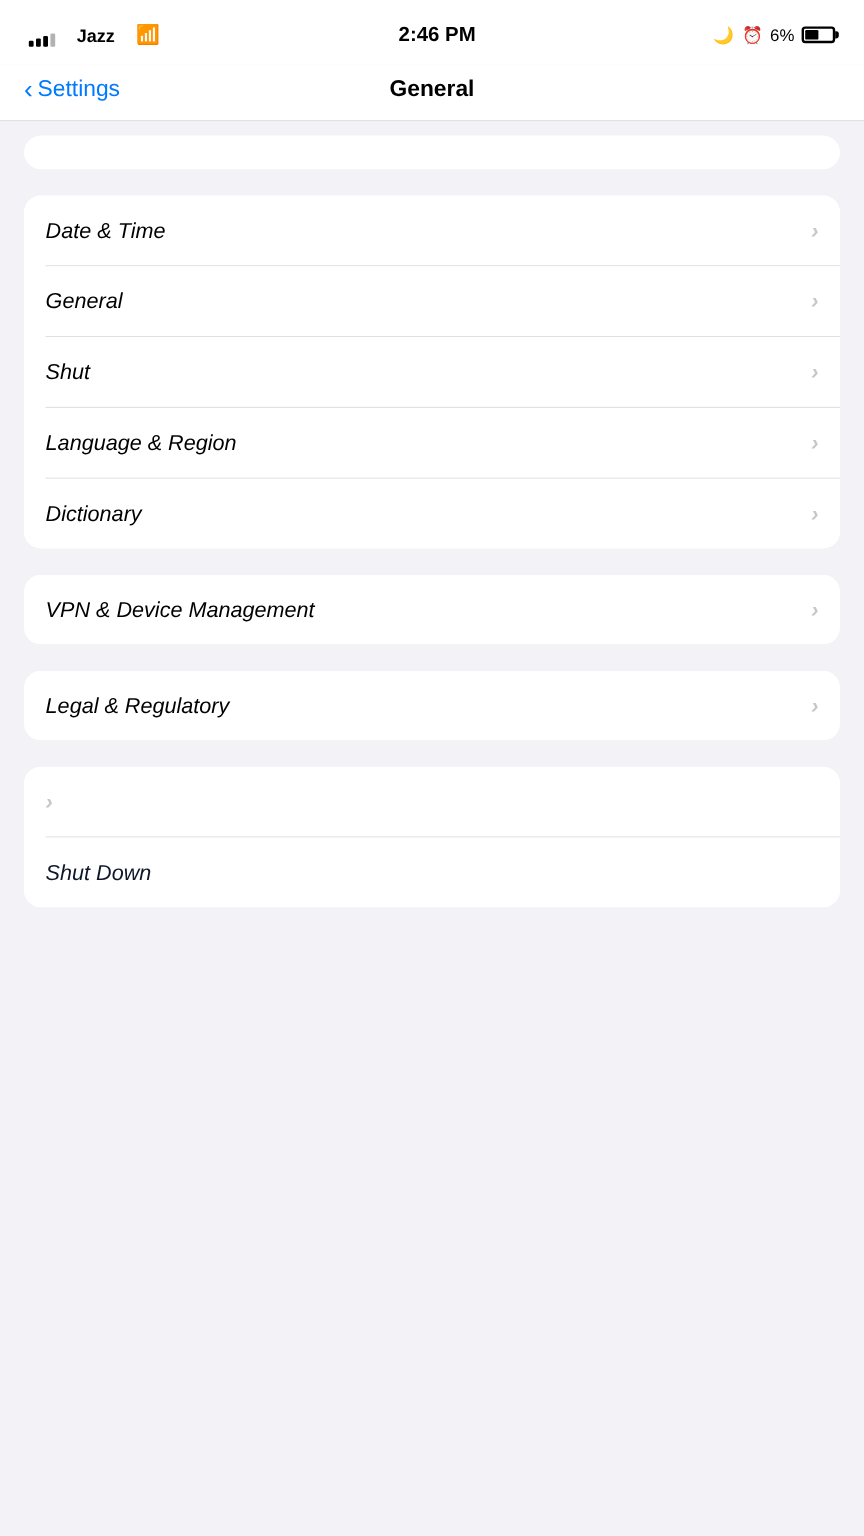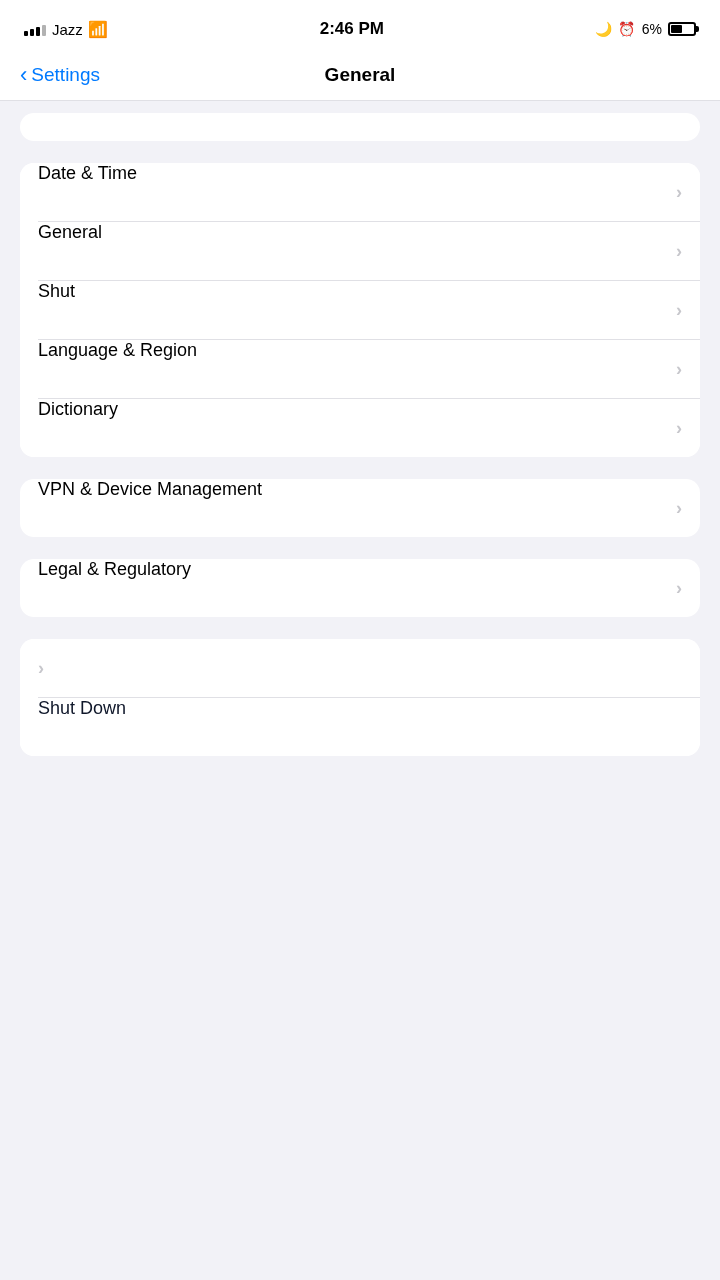--- a/index.html
+++ b/index.html
@@ -16,24 +16,24 @@
     .status-bar {
       display: flex;
       justify-content: space-between;
       align-items: center;
       background: #fff;
       padding: 14px 24px 10px;
       height: 54px;
     }
     .status-left {
       display: flex;
-      align-items: center;
-      gap: 6px;
+      align-items: flex-end;
+      gap: 18px;
       font-size: 15px;
-      font-weight: 400;
+      font-weight: 700;
     }
     .status-center {
       font-size: 17px;
       font-weight: 600;
     }
     .status-right {
       display: flex;
       align-items: center;
       gap: 6px;
       font-size: 14px;
@@ -131,25 +131,27 @@
     
     .settings-section {
       background: #fff;
       border-radius: 14px;
       margin: 22px 20px 0;
       overflow: hidden;
     }
 
     .settings-item {
       display: flex;
+      align-items: center;
       justify-content: space-between;
       padding: 0 18px;
       min-height: 58px;
       cursor: pointer;
       background: #fff;
+      font-style: italic;
     }
     .settings-item-label {
       font-size: 18px;
       color: #000;
     }
     .settings-item-label.blue {
       color: #0f172a;
     }
     .item-right {
       display: flex;

